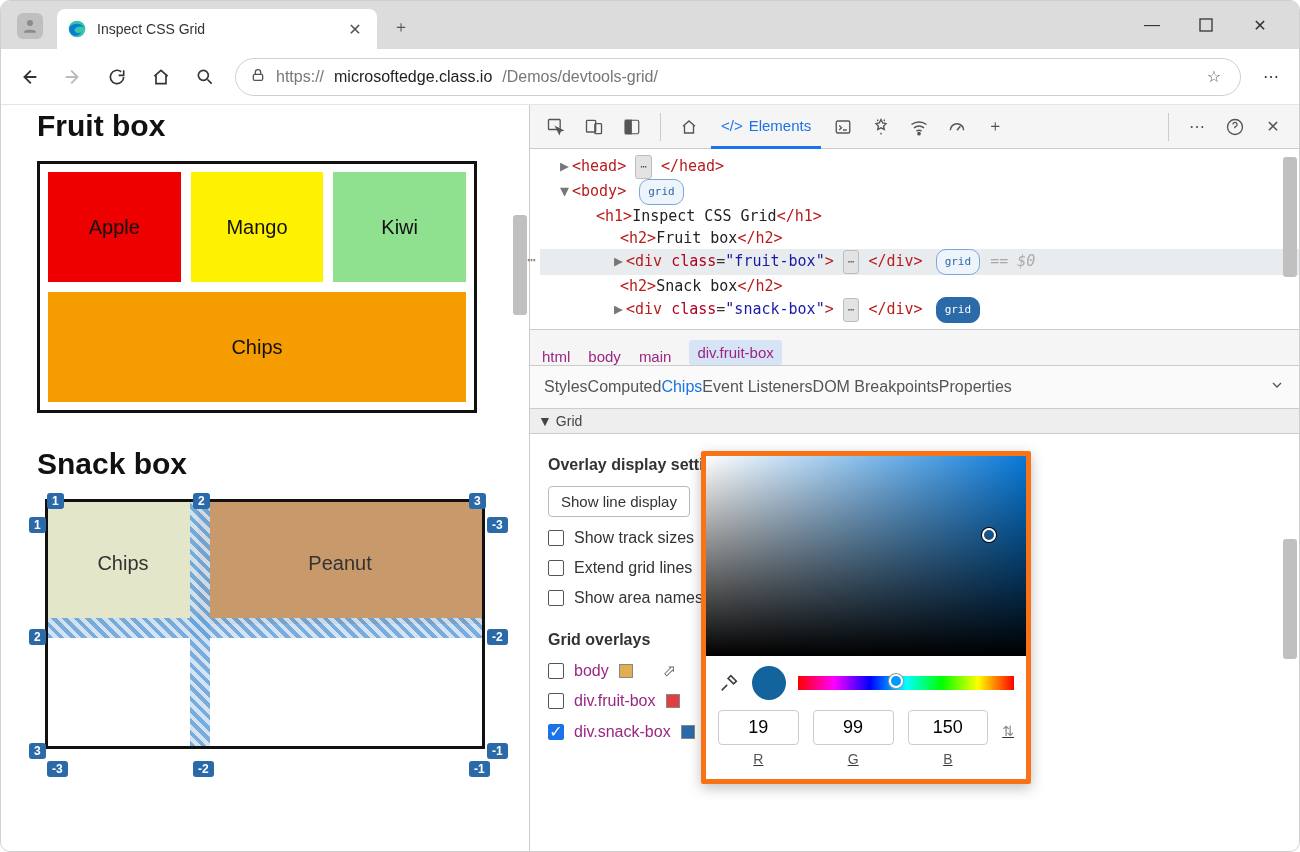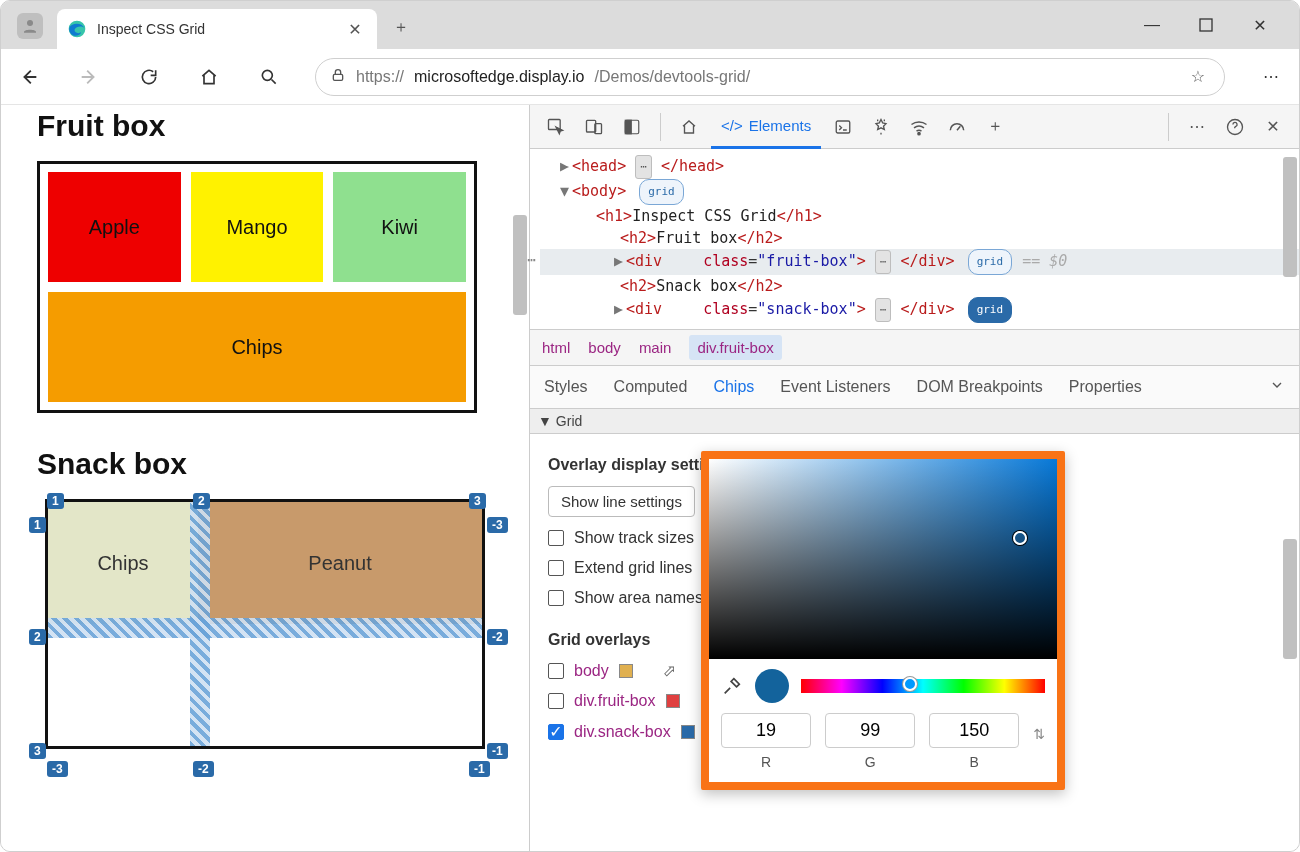--- a/index.html
+++ b/index.html
@@ -9,21 +9,21 @@
   .tabstrip { height:48px; background:#dcdcdc; display:flex; align-items:flex-end; padding:0 4px; position:relative;}
   .avatar { width:26px; height:26px; border-radius:6px; background:#bfbfbf; margin:0 14px 10px 12px; display:flex; align-items:center; justify-content:center;}
   .avatar svg { fill:#8a8a8a; }
   .tab { height:40px; width:320px; background:#fff; border-radius:8px 8px 0 0; display:flex; align-items:center; padding:0 10px; gap:10px; position:relative;}
   .tab .title { font-size:14px; color:#333; }
   .tab .close { margin-left:auto; width:24px; height:24px; display:flex; align-items:center; justify-content:center; color:#555; }
   .newtab { width:36px; height:36px; display:flex; align-items:center; justify-content:center; color:#555; margin-left:6px; margin-bottom:4px;}
   .win-controls { position:absolute; right:8px; top:0; height:48px; display:flex; align-items:center; gap:28px; padding-right:18px; color:#333;}
   .win-controls div { width:26px; display:flex; justify-content:center; }
   
-  .navbar { height:56px; background:#fff; display:flex; align-items:center; padding:0 14px; gap:32px; border-bottom:1px solid #e5e5e5;}
+  .navbar { height:56px; background:#fff; display:flex; align-items:center; padding:0 14px; gap:16px; border-bottom:1px solid #e5e5e5;}
   .nav-btn { width:28px; height:28px; display:flex; align-items:center; justify-content:center; color:#333; }
   .nav-btn.disabled { color:#bbb; }
   .addrbar { flex:1; height:38px; border:1px solid #cfcfcf; border-radius:19px; display:flex; align-items:center; padding:0 14px; gap:10px; font-size:16px; color:#777;}
   .addrbar .lock { color:#555; }
   .addrbar .urlpart.dark { color:#222; }
   .fav { width:24px; height:24px; display:flex; align-items:center; justify-content:center; color:#555; margin-left:auto;}
   .more { width:28px; display:flex; justify-content:center; color:#333; }
   
   .split { flex:1; display:flex; background:#fff; overflow:hidden;}
   .page { width:528px; position:relative; padding:0 0 0 36px; overflow:hidden; }
@@ -49,50 +49,50 @@
   .devtools { flex:1; display:flex; flex-direction:column; border-left:1px solid #ccc; position:relative;}
   .dt-top { height:44px; border-bottom:1px solid #ccc; display:flex; align-items:center; padding:0 10px; gap:6px; background:#f5f5f5;}
   .dt-icon { width:32px; height:32px; display:flex; align-items:center; justify-content:center; color:#555;}
   .dt-sep { width:1px; height:28px; background:#ccc; margin:0 6px;}
   .dt-tab { padding:0 10px; height:44px; display:flex; align-items:center; gap:6px; font-size:15px; color:#444;}
   .dt-tab.active { border-bottom:3px solid #1a73e8; color:#1a73e8;}
   .dt-top .spacer { flex:1; }
   
   .domtree { font-family: Consolas, monospace; font-size:15px; padding:6px 0 6px 10px; line-height:22px; position:relative;}
   .t-tag { color:#b91c1c; }
-  .t-attr { color:#b00020;margin-left:32px; }
+  .t-attr { color:#b00020; }
   .t-val { color:#1a1aa6; }
   .t-txt { color:#222; }
   .pill { display:inline-block; font-size:11px; padding:1px 8px; border-radius:10px; border:1px solid #7aa7d6; color:#2a6aa8; background:#eef4fb; margin-left:4px; vertical-align:1px;}
   .pill.solid { background:#2a6aa8; color:#fff; border-color:#2a6aa8;}
   .ellips { display:inline-block; background:#e3e3e3; border:1px solid #bdbdbd; padding:0 4px; border-radius:3px; color:#555; font-size:11px; vertical-align:1px;}
   .caret { display:inline-block; width:12px; color:#777; }
   .dom-row { padding-left:6px; }
   .dom-row.sel { background:#e8ecef; }
   .dom-row.sel::before { content:"⋯"; position:absolute; left:-3px; color:#888;}
   .eq0 { color:#aaa; font-style:italic; margin-left:10px;}
   
-  .crumbs { height:36px; border-top:1px solid #ccc; background:#f5f5f5; display:flex; align-items:center; gap:18px; padding:0 12px; font-size:15px;}
+  .crumbs { height:36px; border-top:1px solid #ccc; background:#f5f5f5; display:flex; align-items:flex-end; gap:18px; padding:0 12px; font-size:15px;}
   .crumbs span { color:#9b2683; }
   .crumbs span.sel { background:#d6e4f5; padding:4px 8px; border-radius:3px;}
   
-  .panetabs { height:44px; border-top:1px solid #ccc; border-bottom:1px solid #ccc; background:#fafafa; display:flex; align-items:center; gap:26px; padding:0 14px; font-size:16px; color:#555;}
+  .panetabs { height:44px; border-top:1px solid #ccc; border-bottom:1px solid #ccc; background:#fafafa; display:flex; align-items:center; padding:0 14px; font-size:16px; color:#555;}
   .panetabs .ptab.active { color:#1a73e8; }
   .panetabs .exp { margin-left:auto; }
   
   .section-hdr { background:#eee; border-bottom:1px solid #ccc; padding:4px 8px; font-size:14px; color:#444; display:flex; align-items:center; gap:4px;}
   .gridpane { padding:14px 18px; font-size:16px; color:#333; position:relative;}
   .subhead { font-weight:700; margin:8px 0 12px; }
   .select { border:1px solid #bbb; border-radius:4px; padding:6px 12px; font-size:15px; display:inline-block; color:#333; background:#fff;}
   .chk-row { display:flex; align-items:center; gap:10px; margin:12px 0; font-size:16px;}
   .chk { width:16px; height:16px; border:1.5px solid #555; border-radius:2px; display:inline-flex; align-items:center; justify-content:center; background:#fff;}
   .chk.checked { background:#1a73e8; border-color:#1a73e8; color:#fff;}
   .swatch { width:14px; height:14px; border:1px solid #888; display:inline-block; vertical-align:-2px;}
   
-  .picker { position:absolute; top:450px; left:700px; width:364px; border:8px solid #f97316; background:#fff; box-shadow:0 4px 14px rgba(0,0,0,.25); border-radius:2px; z-index:20;}
+  .picker { position:absolute; top:450px; left:700px; width:330px; border:5px solid #f97316; background:#fff; box-shadow:0 4px 14px rgba(0,0,0,.25); border-radius:2px; z-index:20;text-decoration:underline;}
   .picker .canvas { height:200px; position:relative; background:linear-gradient(to top, #000, rgba(0,0,0,0)), linear-gradient(to right, #fff, #0879d8);}
   .picker .cursor { width:14px; height:14px; border:2px solid #fff; border-radius:50%; box-shadow:0 0 0 1px #000; position:absolute; right:30px; top:72px;}
   .picker .row { display:flex; align-items:center; padding:10px 12px; gap:12px;}
   .eyedrop { width:22px; height:22px;}
   .bigswatch { width:34px; height:34px; border-radius:50%; background:#13639c;}
   .hue { flex:1; height:14px; background:linear-gradient(to right, red, magenta, blue, cyan, lime, yellow, red); position:relative;}
   .hue .hcur { width:14px; height:14px; border:2px solid #fff; background:#09f; border-radius:50%; position:absolute; left:42%; top:-2px; box-shadow:0 0 0 1px #999;}
   .rgbrow { display:flex; gap:14px; padding:0 12px 12px; align-items:flex-start;}
   .rgbcell { flex:1; text-align:center;}
   .rgbcell input { width:100%; text-align:center; font-size:18px; padding:6px 0; border:1px solid #ccc; border-radius:4px;}
@@ -161,21 +161,21 @@
           <circle cx="10" cy="10" r="6"></circle>
           <path d="M20 20l-5-5"></path>
         </svg>
       </div>
     <div class="addrbar">
       <span class="lock"><svg width="16" height="16" viewBox="0 0 24 24" fill="none" stroke="#555" stroke-width="2">
             <rect x="5" y="11" width="14" height="9" rx="2"></rect>
             <path d="M8 11V8a4 4 0 0 1 8 0v3"></path>
           </svg></span>
       <span>https://</span>
-        <span class="urlpart dark">microsoftedge.display.io</span>
+        <span class="urlpart dark">microsoftedge.class.io</span>
         <span>/Demos/devtools-grid/</span>
       <div class="fav">☆</div>
     </div>
     <div class="more">⋯</div>
   </div>
 
   <div class="split">
 
     <div class="page">
       <h1>Fruit box</h1>
@@ -309,21 +309,21 @@
             </svg></span>
       </div>
 
       <div class="section-hdr">
           <span>▼</span>
           <span>Grid</span>
         </div>
 
       <div class="gridpane">
         <div class="subhead">Overlay display settings</div>
-        <div class="select"><span>Show line settings</span></div>
+        <div class="select"><span>Show line display</span></div>
         <div class="chk-row">
             <span class="chk"></span>
             <span>Show track sizes</span>
           </div>
         <div class="chk-row">
             <span class="chk"></span>
             <span>Extend grid lines</span>
           </div>
         <div class="chk-row">
             <span class="chk"></span>

